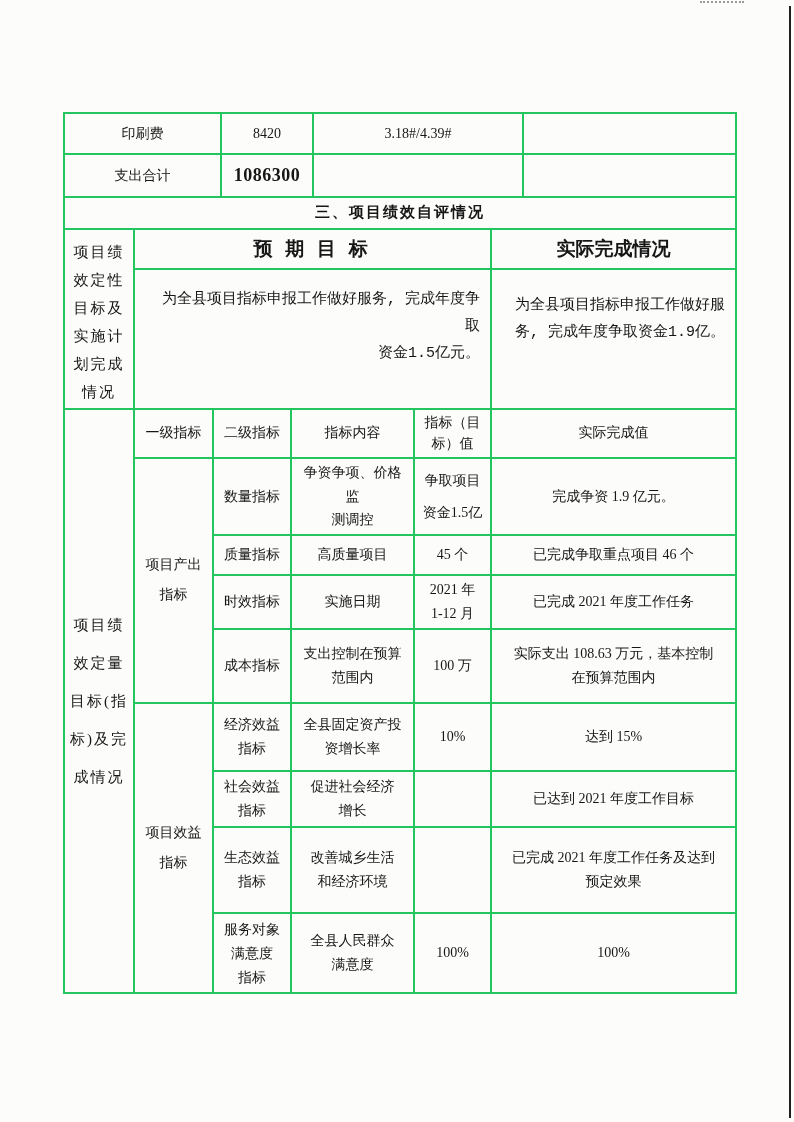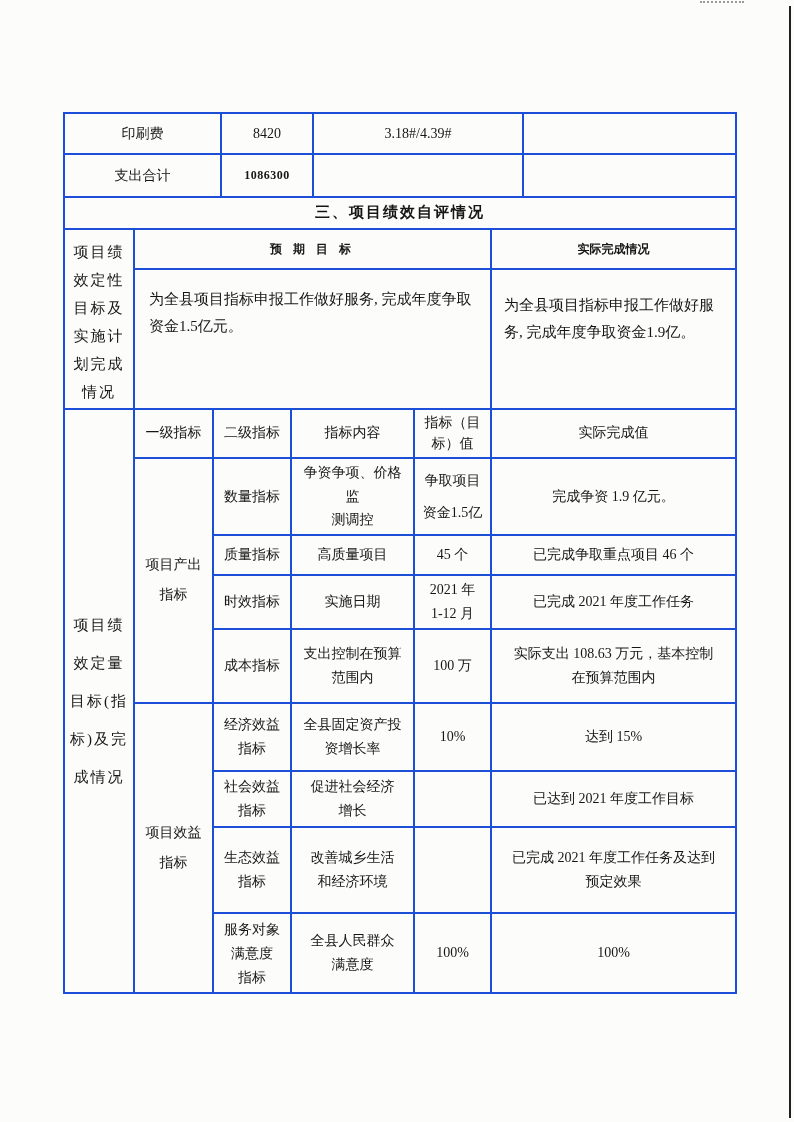--- a/index.html
+++ b/index.html
@@ -7,32 +7,32 @@
   body { background:#e8e8e8; }
   .page {
     position:relative; width:794px; height:1122px; margin:0 auto;
     background:#fcfcfa; overflow:hidden;
     font-family:"Liberation Serif","DejaVu Serif",serif; color:#161616;
   }
   .doc { position:absolute; left:63px; top:112px; width:672px; }
   table { border-collapse:collapse; table-layout:fixed; width:672px; }
   .t2 { margin-top:-2px; }
   td {
-    border:2px solid #1d4ed8; text-align:center; vertical-align:middle;
+    border:2px solid #22c55e; text-align:center; vertical-align:middle;
     font-size:14px; line-height:1.7; padding:2px 5px; white-space:pre-line;
     overflow:hidden;
   }
   .title-cell { font-weight:bold; font-size:15px; letter-spacing:2px; }
-  .head { font-weight:bold; font-size:12px; }
+  .head { font-weight:bold; font-size:19px; }
   .sp { letter-spacing:4px; }
-  .amount-total { font-weight:bold; font-size:12px; letter-spacing:0.5px; }
+  .amount-total { font-weight:bold; font-size:18px; letter-spacing:0.5px; }
   .qual-label { font-size:15px; line-height:28px; letter-spacing:2px; padding-top:8px; vertical-align:top; }
   .quant-label { font-size:15px; line-height:38px; letter-spacing:2px; }
   .group-label { line-height:30px;margin-left:10px; }
-  .c-text { text-align:left; vertical-align:top; font-size:15px; line-height:27px; padding:16px 10px 12px 14px; }
+  .c-text { text-align:right; vertical-align:top; font-size:15px; line-height:27px; padding:16px 10px 12px 14px;font-family:Liberation Mono, monospace; }
   .c-text2 { padding-top:22px; padding-left:12px; }
   .gap2 { line-height:32px; }
   .head-target { line-height:1.55; }
   .sat-cell { line-height:24px; padding-top:4px; }
   
   .scan-line { position:absolute; left:789px; top:6px; width:2px; height:1112px; background:#1f1f1f; }
   .scan-mark { position:absolute; left:700px; top:1px; width:44px; height:0; border-top:2px dotted #9a9a9a; }
 </style>
 </head>
 <body>

